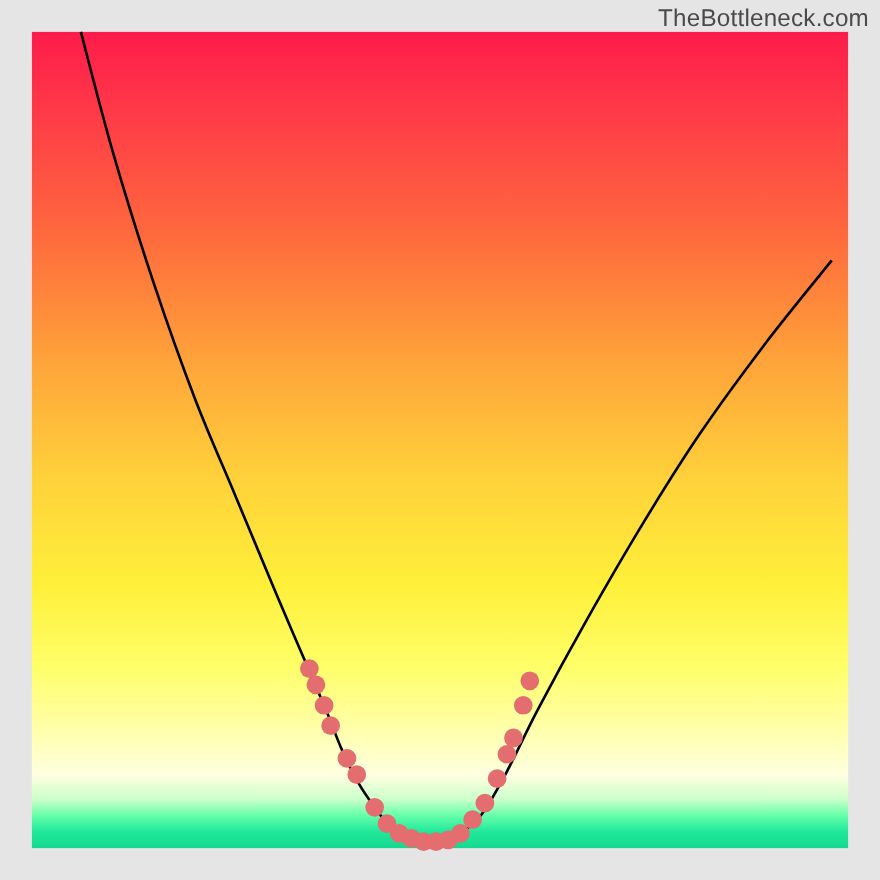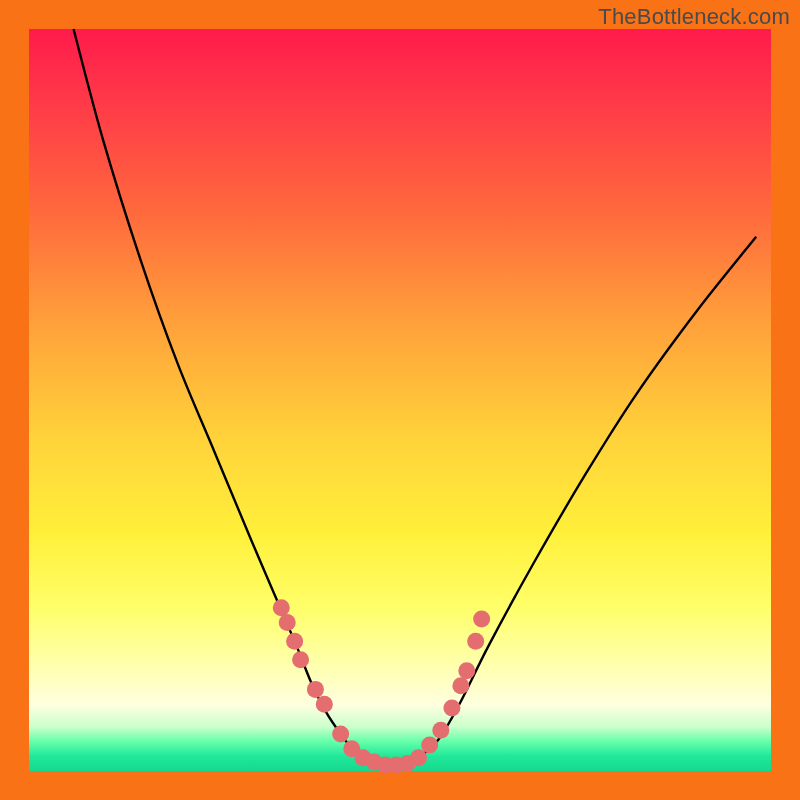--- a/index.html
+++ b/index.html
@@ -10,21 +10,21 @@
     overflow: hidden;
     background: #000;
     font-family: Arial, Helvetica, sans-serif;
   }
   .frame {
     position: absolute;
     left: 0;
     top: 0;
     width: 800px;
     height: 800px;
-    background: #f97316;
+    background: #e5e5e5;
   }
   .plot-area {
     position: absolute;
     left: 29px;
     top: 29px;
     width: 742px;
     height: 742px;
     
     background: linear-gradient(
       to bottom,

